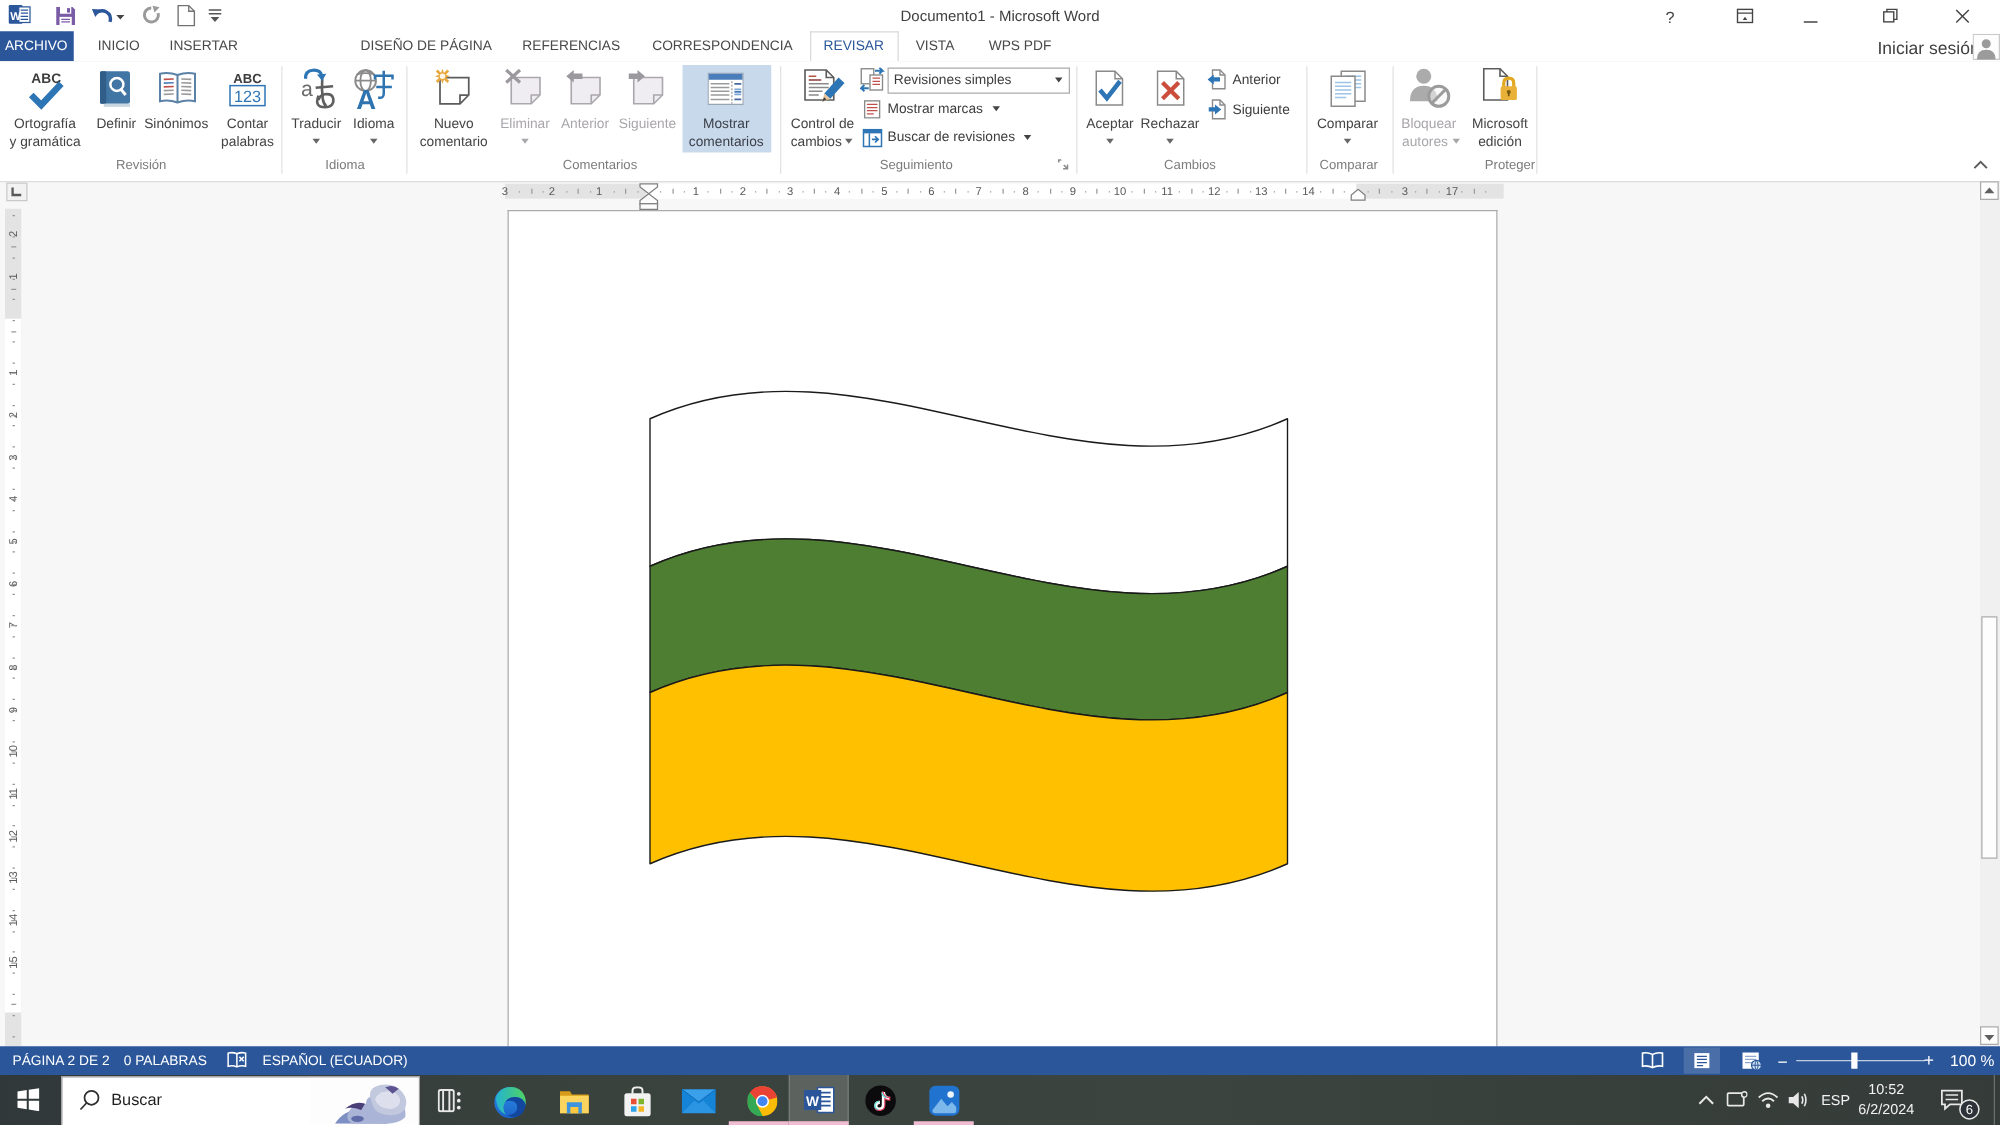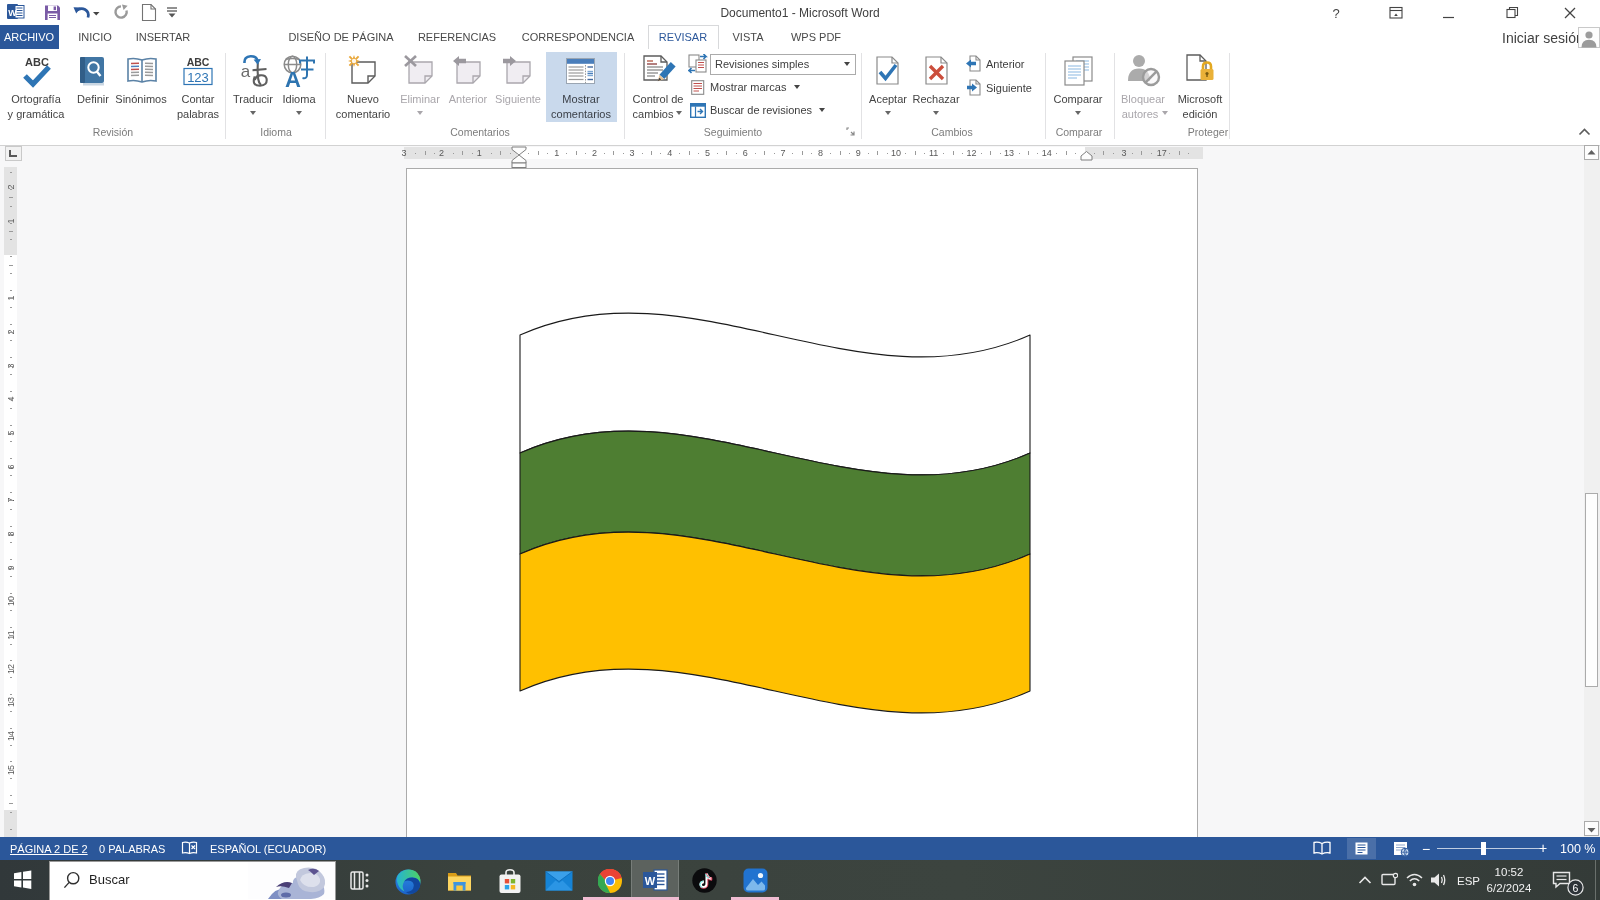--- a/index.html
+++ b/index.html
@@ -576,21 +576,21 @@
 <svg class="abs" style="left:1587px;top:149px;" width="9" height="7" viewBox="0 0 9 7">
     <path d="M0.5,5.5 L4.5,1 L8.5,5.5 Z" fill="#606060"></path>
   </svg>
 <div class="abs" style="left:1585px;top:493px;width:13px;height:194px;background:#fdfdfd;border:1px solid #ababab;box-sizing:border-box;"></div>
 <div class="abs" style="left:1584px;top:821px;width:15px;height:15px;background:#fdfdfd;border:1px solid #ababab;box-sizing:border-box;"></div>
 <svg class="abs" style="left:1587px;top:827px;" width="9" height="7" viewBox="0 0 9 7">
     <path d="M0.5,1 L4.5,5.5 L8.5,1 Z" fill="#606060"></path>
   </svg>
 
 <div class="abs" id="statusbar" style="left:0;top:837px;width:1600px;height:23px;background:#2b579a;"></div>
-<div class="txt" style="left:10px;top:843px;color:#fff;text-decoration:underline;">PÁGINA 2 DE 2</div>
+<div class="txt" style="left:10px;top:843px;color:#fff;">PÁGINA 2 DE 2</div>
 <div class="txt" style="left:99px;top:843px;color:#fff;">0 PALABRAS</div>
 <svg class="abs" style="left:181px;top:841px;" width="17" height="15" viewBox="0 0 17 15">
   <path d="M8.5,2 Q5,0.5 1.5,1.5 L1.5,12 Q5,11 8.5,12.5 Q12,11 15.5,12 L15.5,1.5 Q12,0.5 8.5,2 Z" fill="none" stroke="#fff" stroke-width="1.2"></path>
   <line x1="8.5" y1="2" x2="8.5" y2="12.5" stroke="#fff" stroke-width="1.2"></line>
   <path d="M10.5,4.5 L14,8 M14,4.5 L10.5,8" stroke="#fff" stroke-width="1.2"></path>
 </svg>
 <div class="txt" style="left:210px;top:843px;color:#fff;">ESPAÑOL (ECUADOR)</div>
 
 <svg class="abs" style="left:1312px;top:841px;" width="20" height="15" viewBox="0 0 20 15">
   <path d="M10,2.5 Q6,0.5 2,1.5 L2,12 Q6,11 10,13 Q14,11 18,12 L18,1.5 Q14,0.5 10,2.5 Z" fill="none" stroke="#fff" stroke-width="1.3"></path>

